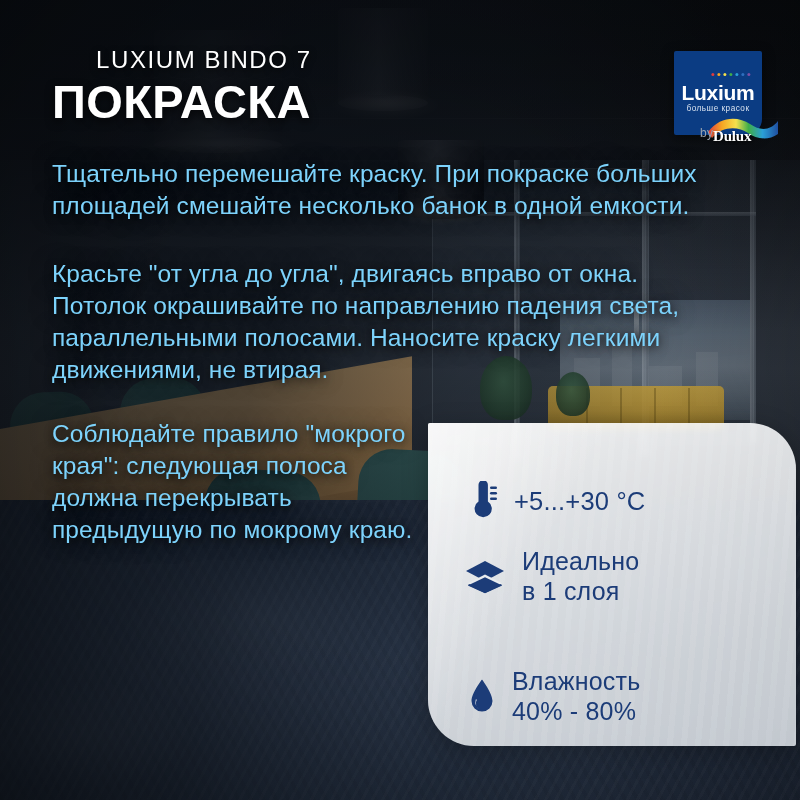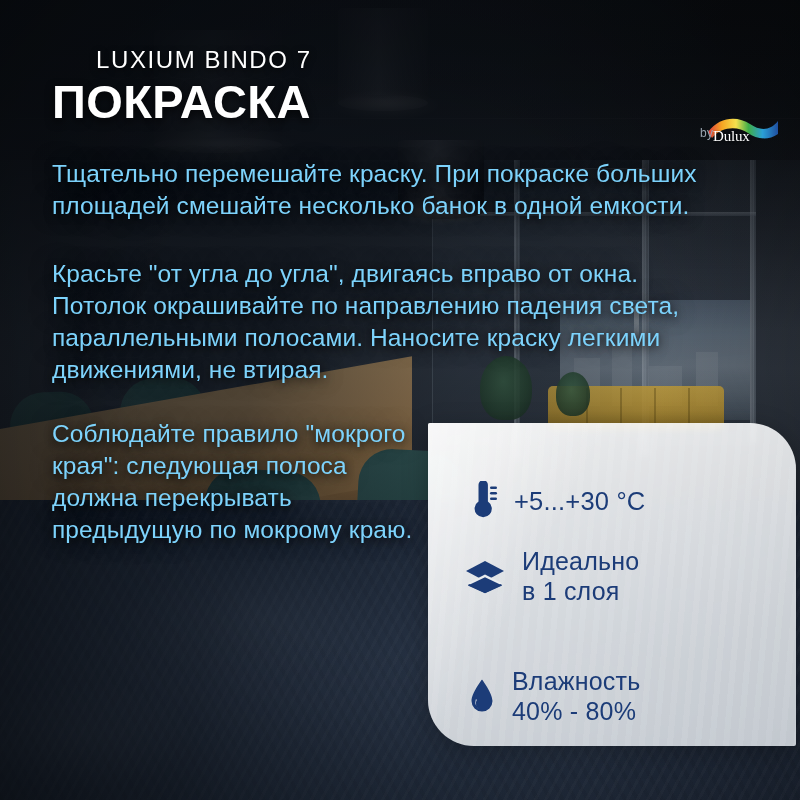--- a/index.html
+++ b/index.html
@@ -245,21 +245,21 @@
   }
   .dulux-mark {
     position:absolute; left:700px; top:114px; width:78px; height:34px;
   }
   .dulux-by {
     position:absolute; left:0px; top:12px;
     color:#9aa4b0; font-size:12px; letter-spacing:.3px;
   }
   .dulux-word {
     position:absolute; left:13px; top:14px;
-    color:#ffffff; font-size:15px; font-weight:400; font-family:"Liberation Serif", serif;
+    color:#ffffff; font-size:15px; font-weight:700; font-family:"Liberation Serif", serif;
     letter-spacing:-0.2px;
     text-shadow:0 1px 3px rgba(0,0,0,.6);
   }
 </style>
 </head>
 <body>
 
 <div id="canvas">
 
   <div class="photo">
@@ -376,20 +376,35 @@
               <path d="M9 22.5 a7.2 7.2 0 0 0 2.6 10.2 a9.6 9.6 0 0 1 -3.9 -10.2 Z" fill="#f0f2f4" opacity=".85"></path>
             </svg>
           </span>
           <span class="row-text">Влажность
 40% - 80%</span>
         </div>
 
       </div>
     </div>
 
+    <div class="logo-badge">
+      <div class="logo-inner">
+        <div class="logo-dots">
+          <span style="background:#e03a3e"></span>
+          <span style="background:#f6a623"></span>
+          <span style="background:#f4e04d"></span>
+          <span style="background:#3fae49"></span>
+          <span style="background:#2a9fd6"></span>
+          <span style="background:#2e6fbe"></span>
+          <span style="background:#7e4fa5"></span>
+        </div>
+        <div class="logo-word">Luxium</div>
+        <div class="logo-tag">больше красок</div>
+      </div>
+    </div>
 
     <div class="dulux-mark">
       <svg width="78" height="26" viewBox="0 0 78 26" style="position:absolute;left:6px;top:0;" aria-hidden="true">
         <defs>
           <linearGradient id="rb" x1="0" y1="0" x2="1" y2="0">
             <stop offset="0%" stop-color="#e03a3e"></stop>
             <stop offset="20%" stop-color="#f6a623"></stop>
             <stop offset="40%" stop-color="#f4e04d"></stop>
             <stop offset="58%" stop-color="#3fae49"></stop>
             <stop offset="78%" stop-color="#2a9fd6"></stop>

